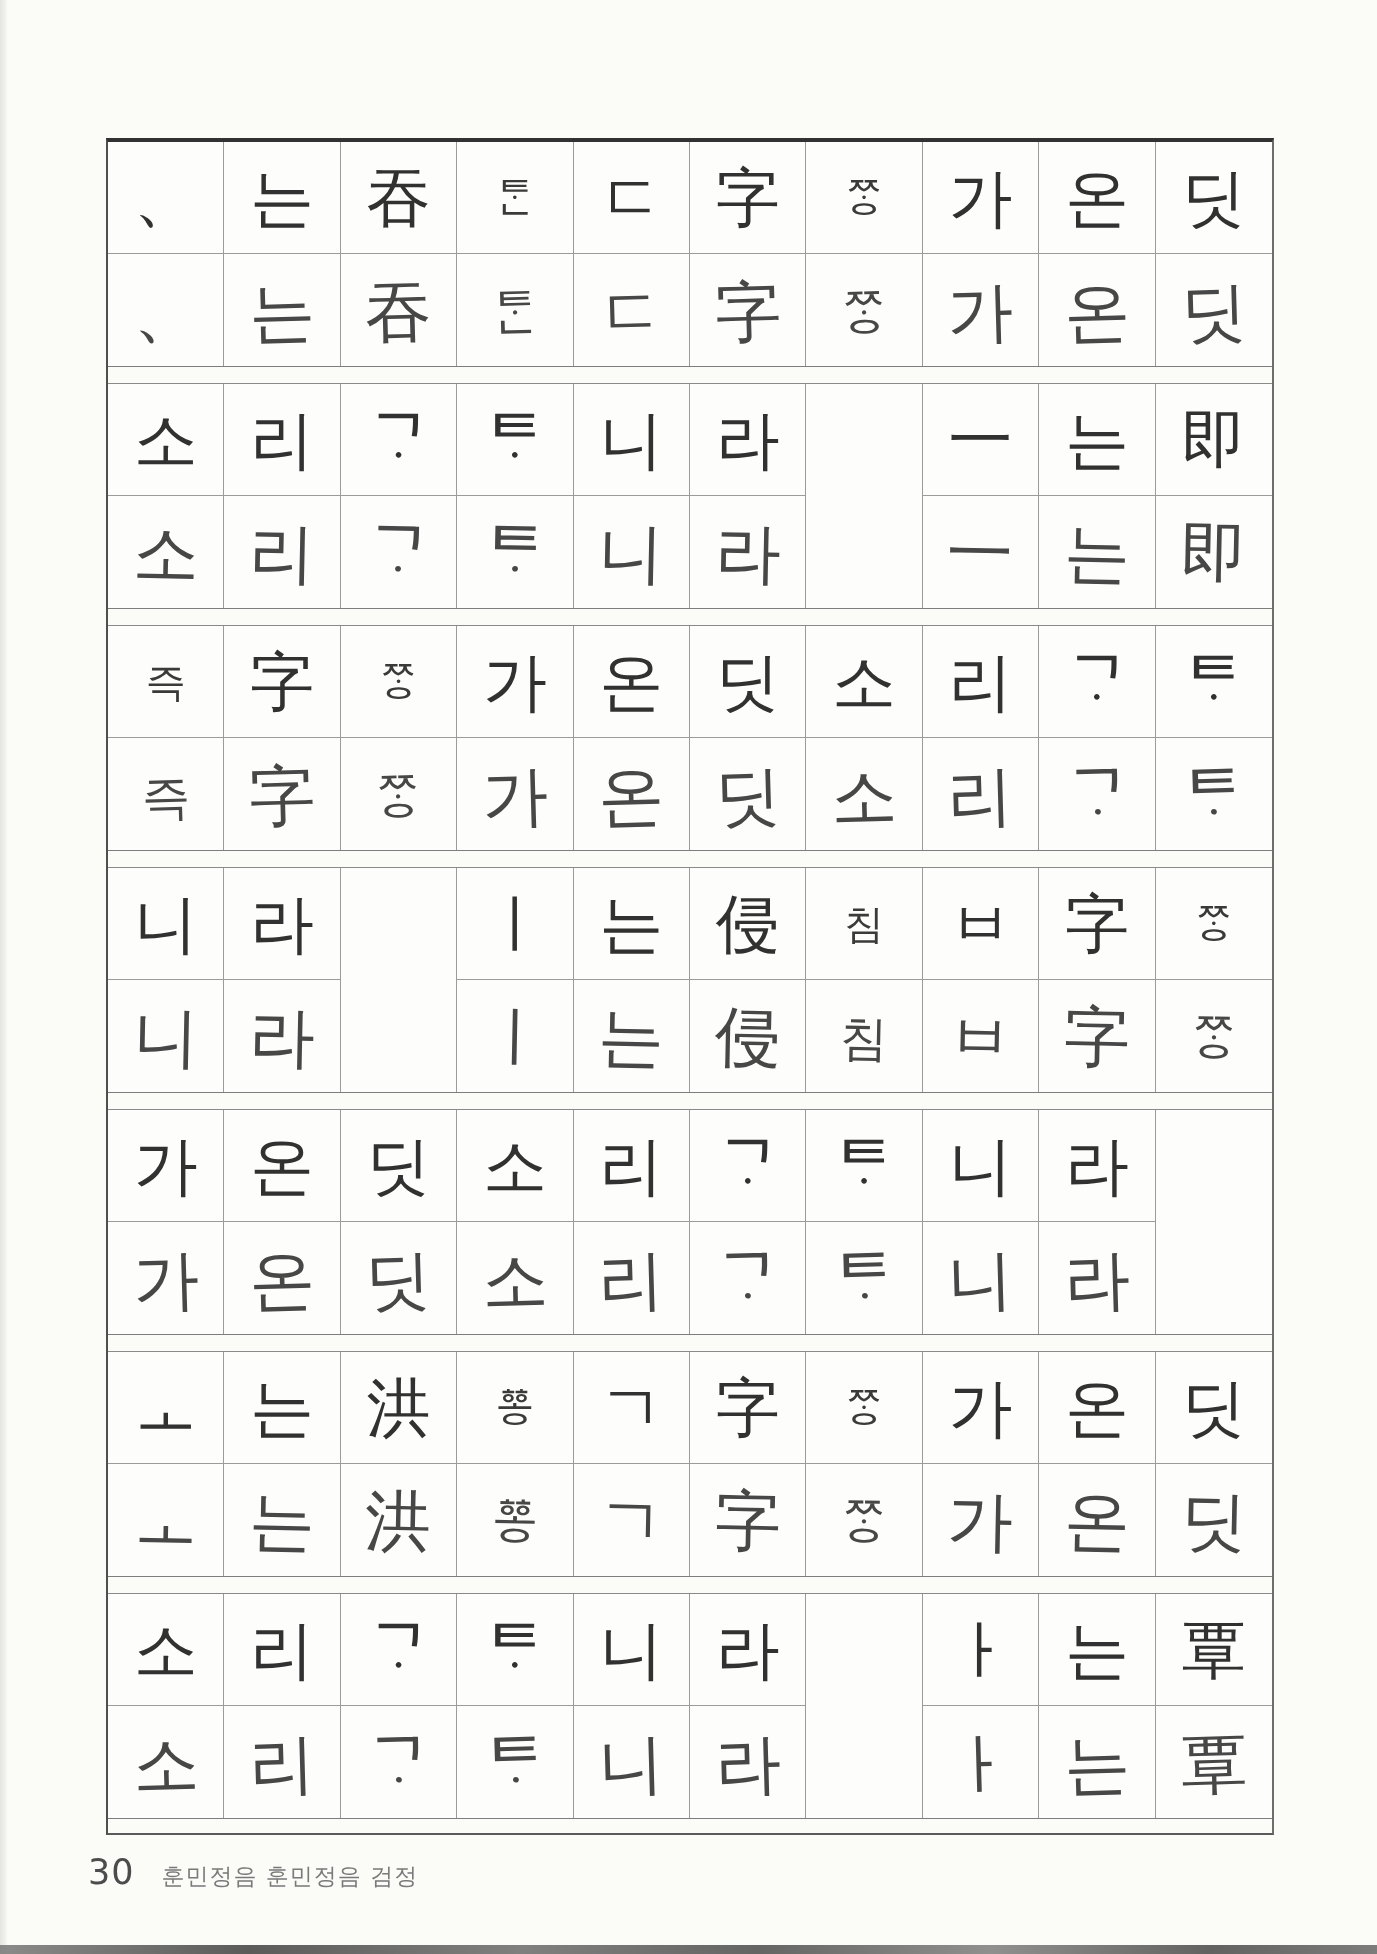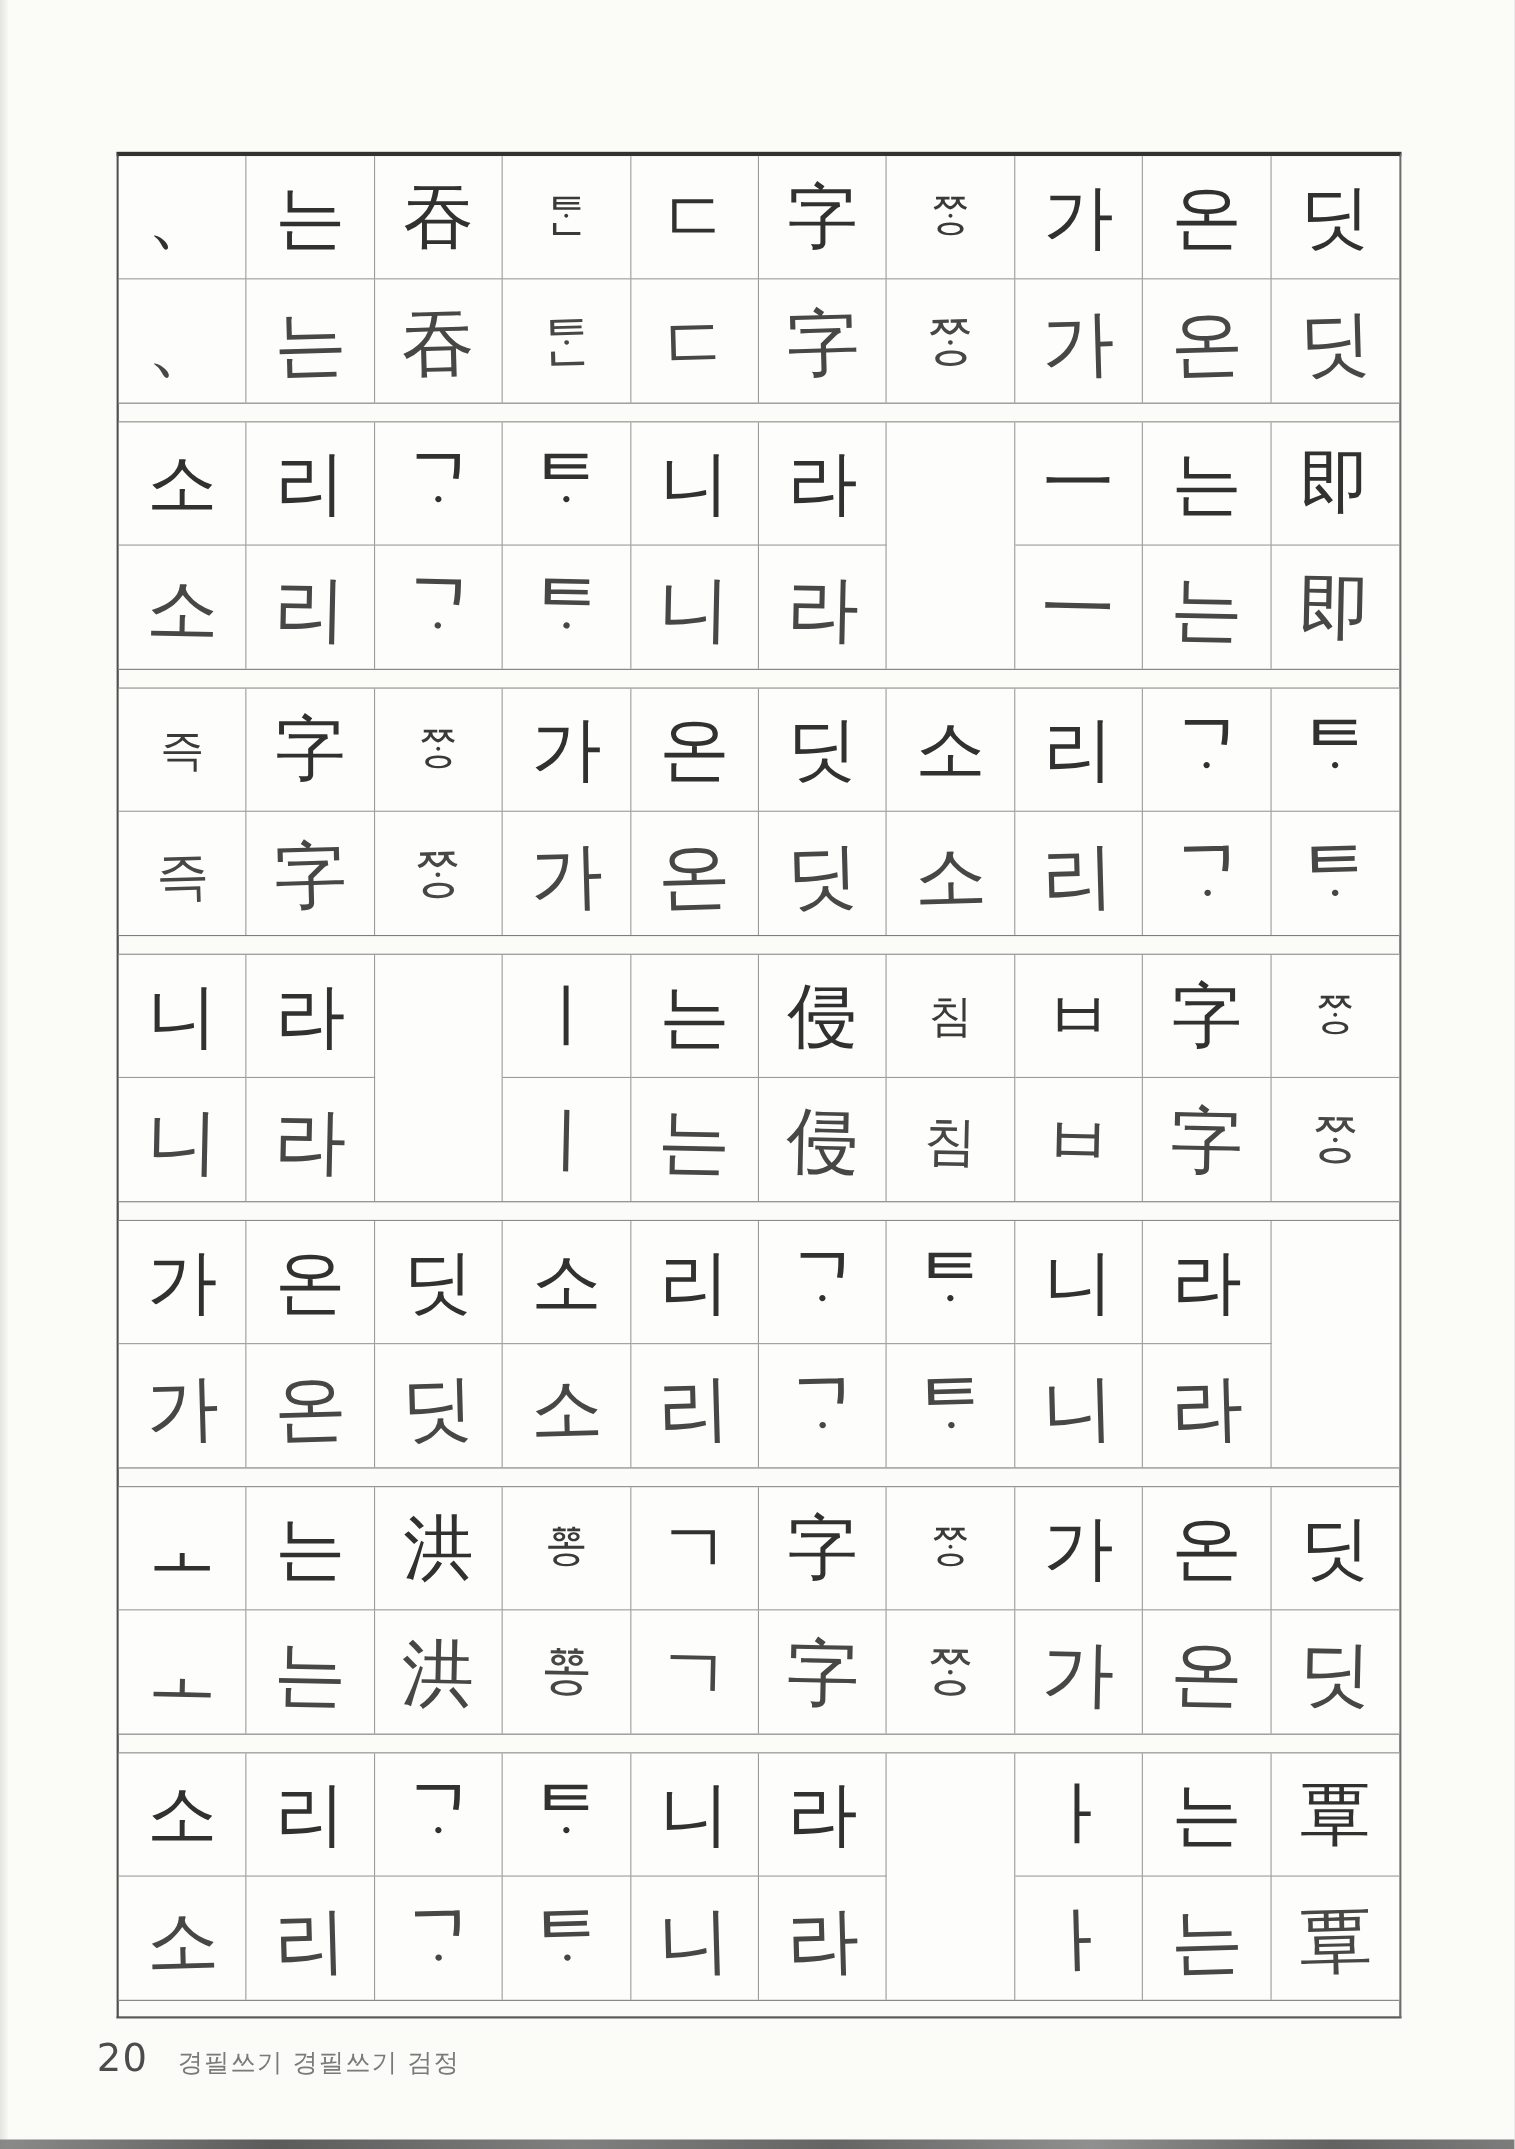--- a/index.html
+++ b/index.html
@@ -476,18 +476,18 @@
         <div class="cell model last" style="grid-area: 1 / 10;">
           <span class="ch model-ch">覃</span>
         </div>
         <div class="cell practice last" style="grid-area: 2 / 10;">
           <span class="ch practice-ch">覃</span>
         </div>
       </div>
     </div>
 
   <div class="footer">
-    <span class="page-number">20</span>
-    <span class="footer-title">경필쓰기 경필쓰기 검정</span>
+    <span class="page-number">30</span>
+    <span class="footer-title">훈민정음 훈민정음 검정</span>
   </div>
 
   <div class="scan-edge-bottom"></div>
 </div>
 
 </body></html>

